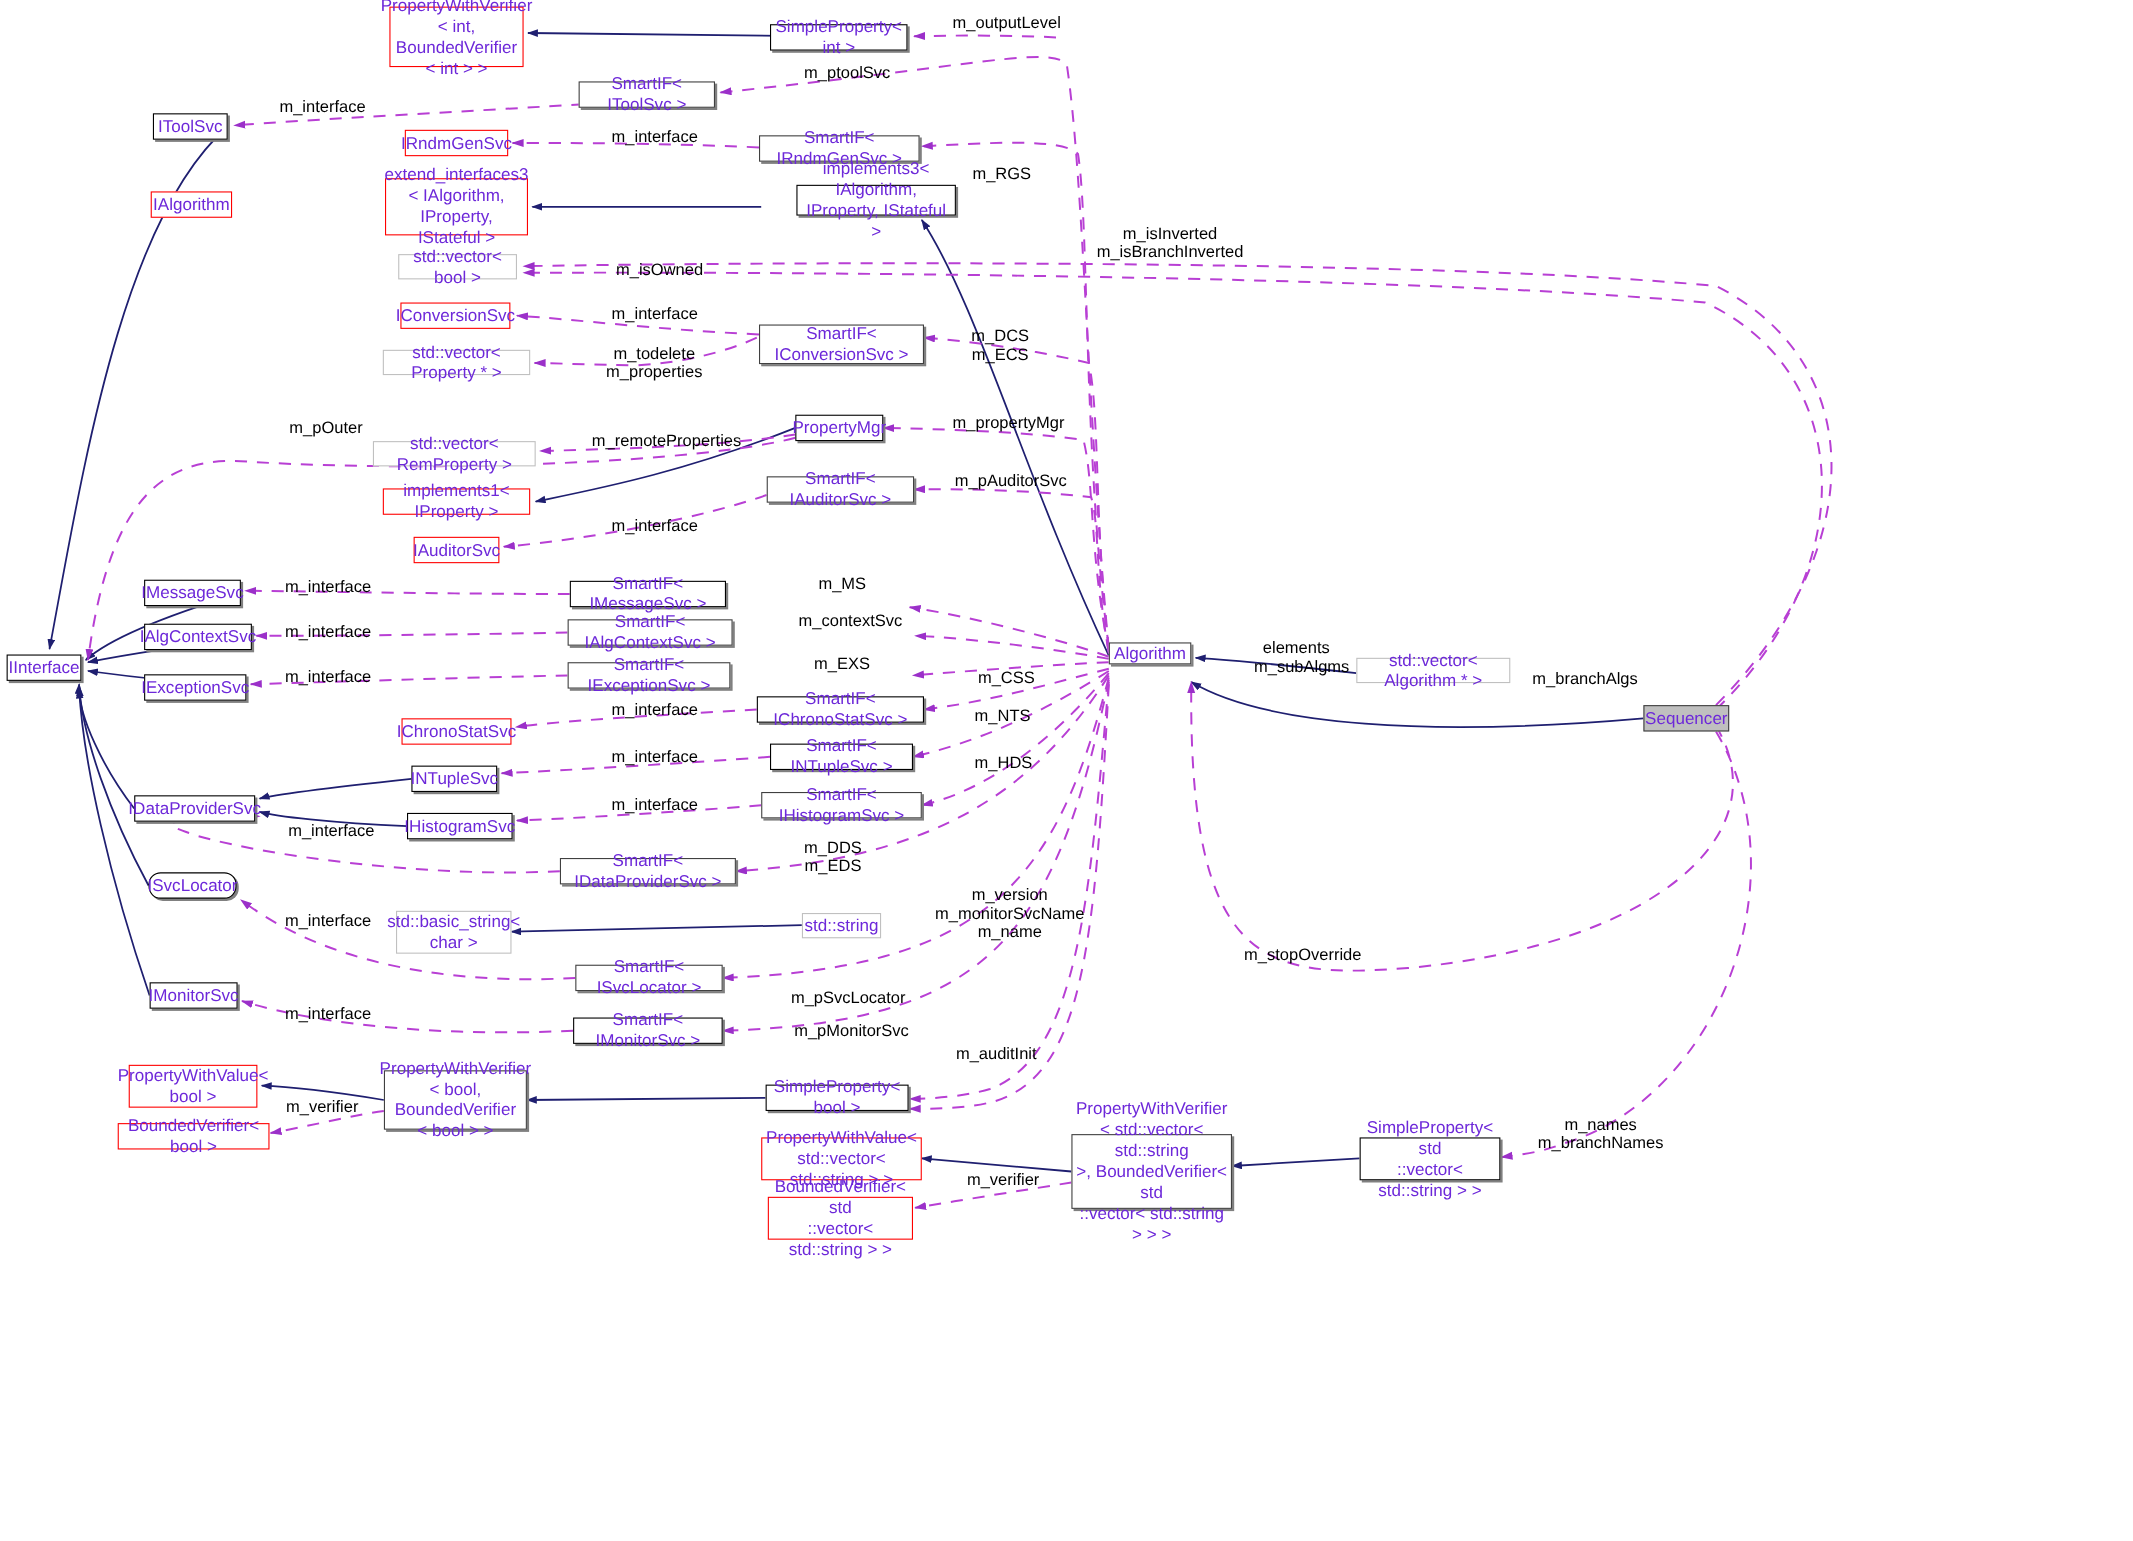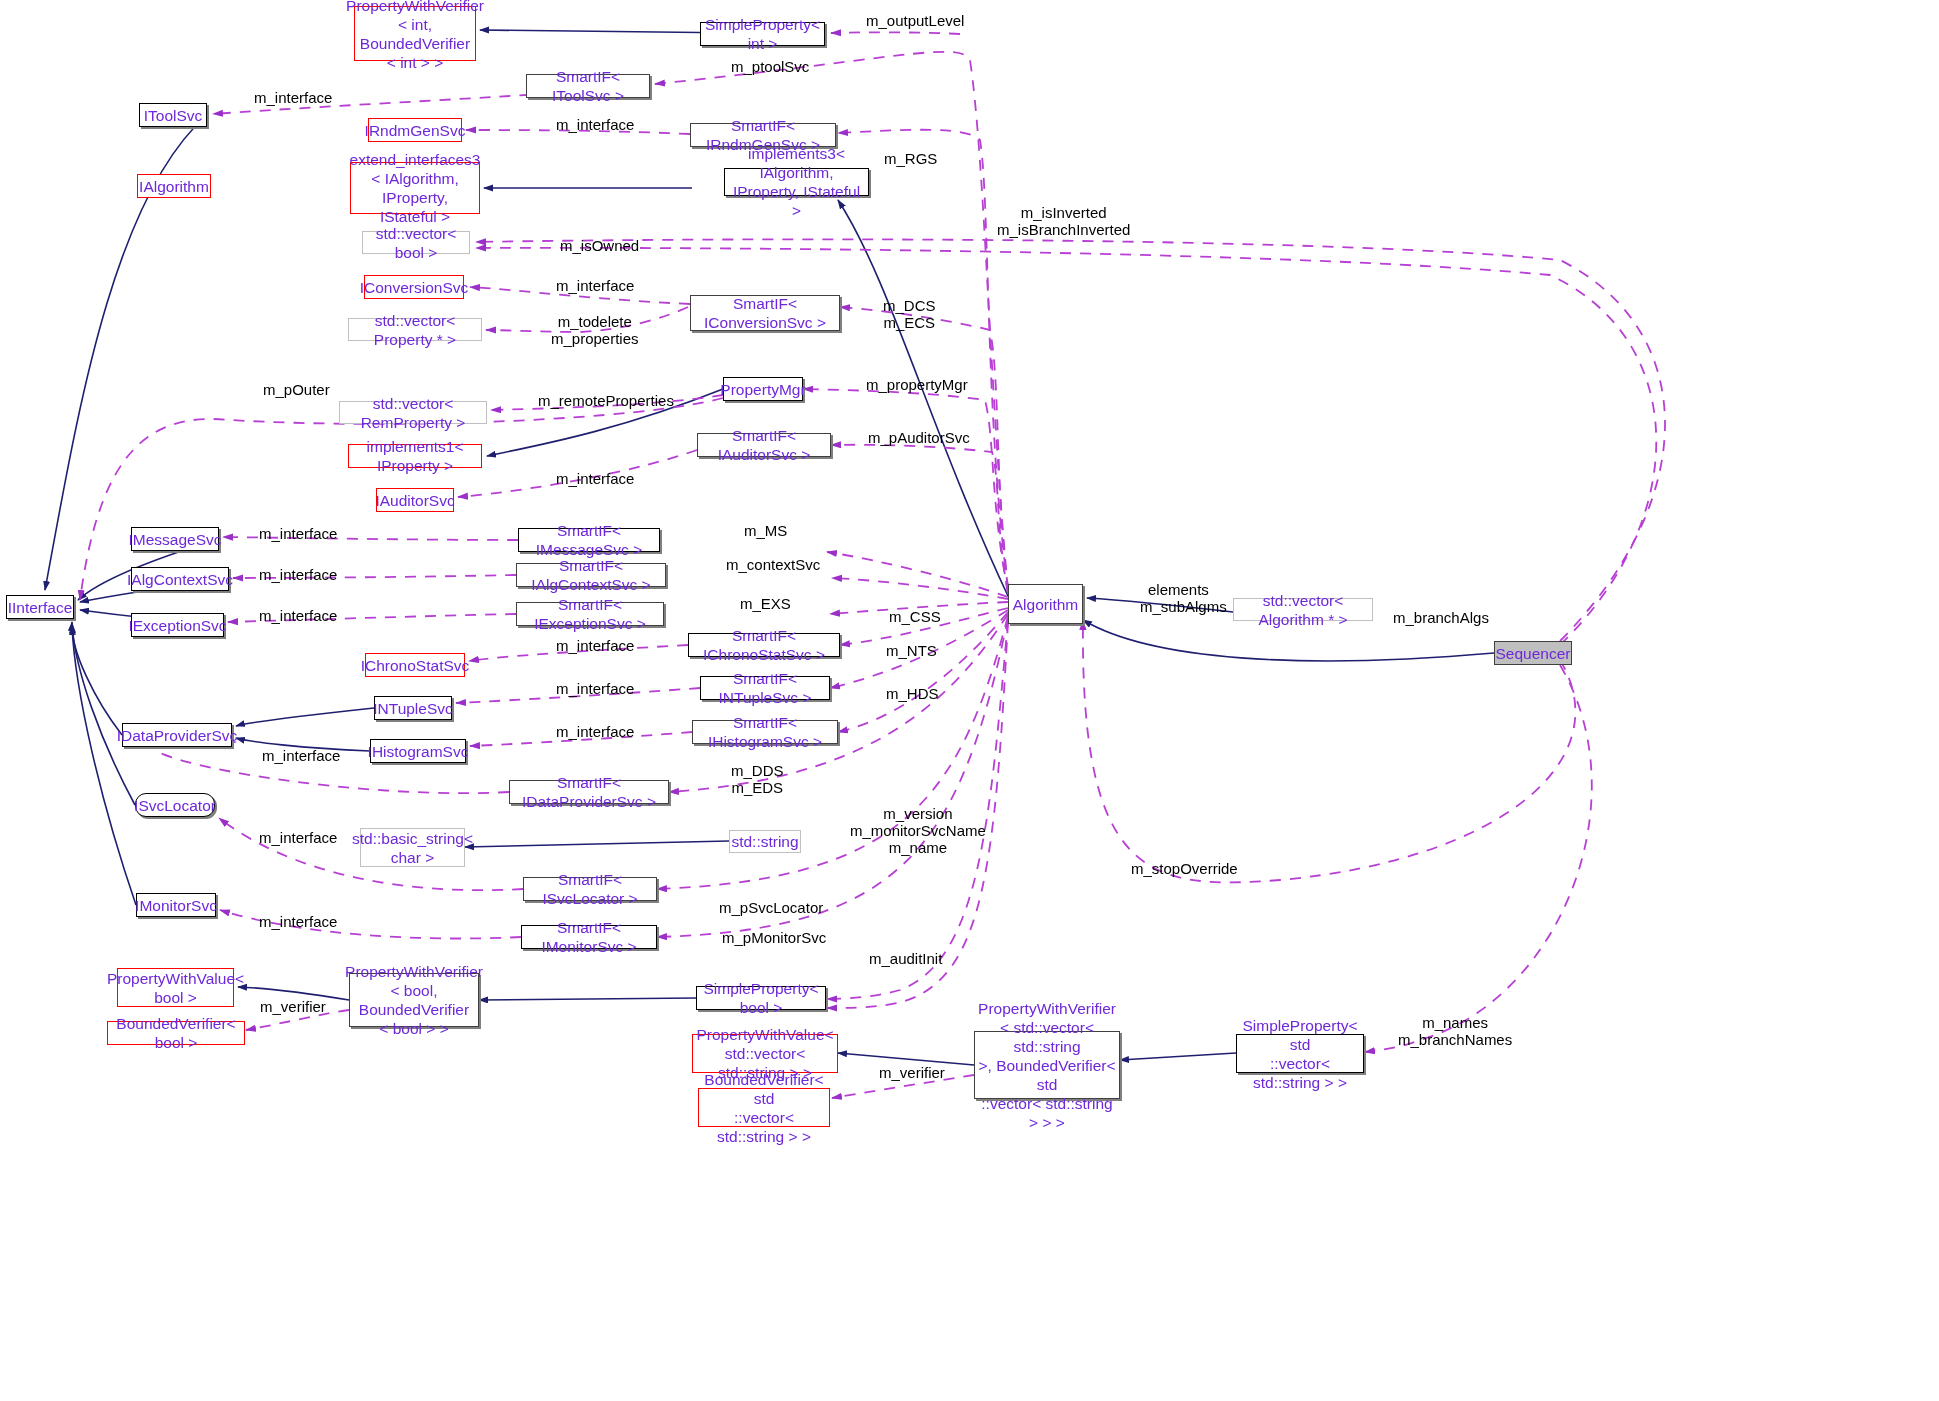--- a/index.html
+++ b/index.html
@@ -159,21 +159,21 @@
     <div class="node n-grey" style="left: 348px; top: 318px; width: 134px; height: 23px;">std::vector&lt; Property * &gt;</div>
     <div class="node n-plainshadow" style="left: 723px; top: 377px; width: 80px; height: 24px;">PropertyMgr</div>
     <div class="node n-grey" style="left: 339px; top: 401px; width: 148px; height: 23px;">std::vector&lt; RemProperty &gt;</div>
     <div class="node n-shadow" style="left: 697px; top: 433px; width: 134px; height: 24px;">SmartIF&lt; IAuditorSvc &gt;</div>
     <div class="node n-red" style="left: 348px; top: 444px; width: 134px; height: 24px;">implements1&lt; IProperty &gt;</div>
     <div class="node n-red" style="left: 376px; top: 488px; width: 78px; height: 24px;">IAuditorSvc</div>
     <div class="node n-plainshadow" style="left: 131px; top: 527px; width: 88px; height: 24px;">IMessageSvc</div>
     <div class="node n-plainshadow" style="left: 518px; top: 528px; width: 142px; height: 24px;">SmartIF&lt; IMessageSvc &gt;</div>
     <div class="node n-plainshadow" style="left: 131px; top: 567px; width: 98px; height: 24px;">IAlgContextSvc</div>
     <div class="node n-shadow" style="left: 516px; top: 563px; width: 150px; height: 24px;">SmartIF&lt; IAlgContextSvc &gt;</div>
-    <div class="node n-shadow" style="left: 1008px; top: 584px; width: 75px; height: 40px;">Algorithm</div>
+    <div class="node n-shadow" style="left: 1008px; top: 584px; width: 75px; height: 20px;">Algorithm</div>
     <div class="node n-plainshadow" style="left: 131px; top: 613px; width: 93px; height: 24px;">IExceptionSvc</div>
     <div class="node n-shadow" style="left: 516px; top: 602px; width: 148px; height: 24px;">SmartIF&lt; IExceptionSvc &gt;</div>
     <div class="node n-grey" style="left: 1233px; top: 598px; width: 140px; height: 23px;">std::vector&lt; Algorithm * &gt;</div>
     <div class="node n-root" style="left: 1494px; top: 641px; width: 78px; height: 24px;">Sequencer</div>
     <div class="node n-red" style="left: 365px; top: 653px; width: 100px; height: 24px;">IChronoStatSvc</div>
     <div class="node n-plainshadow" style="left: 688px; top: 633px; width: 152px; height: 24px;">SmartIF&lt; IChronoStatSvc &gt;</div>
     <div class="node n-plainshadow" style="left: 374px; top: 696px; width: 78px; height: 24px;">INTupleSvc</div>
     <div class="node n-plainshadow" style="left: 700px; top: 676px; width: 130px; height: 24px;">SmartIF&lt; INTupleSvc &gt;</div>
     <div class="node n-plainshadow" style="left: 122px; top: 723px; width: 110px; height: 24px;">IDataProviderSvc</div>
     <div class="node n-plainshadow" style="left: 370px; top: 739px; width: 96px; height: 24px;">IHistogramSvc</div>

